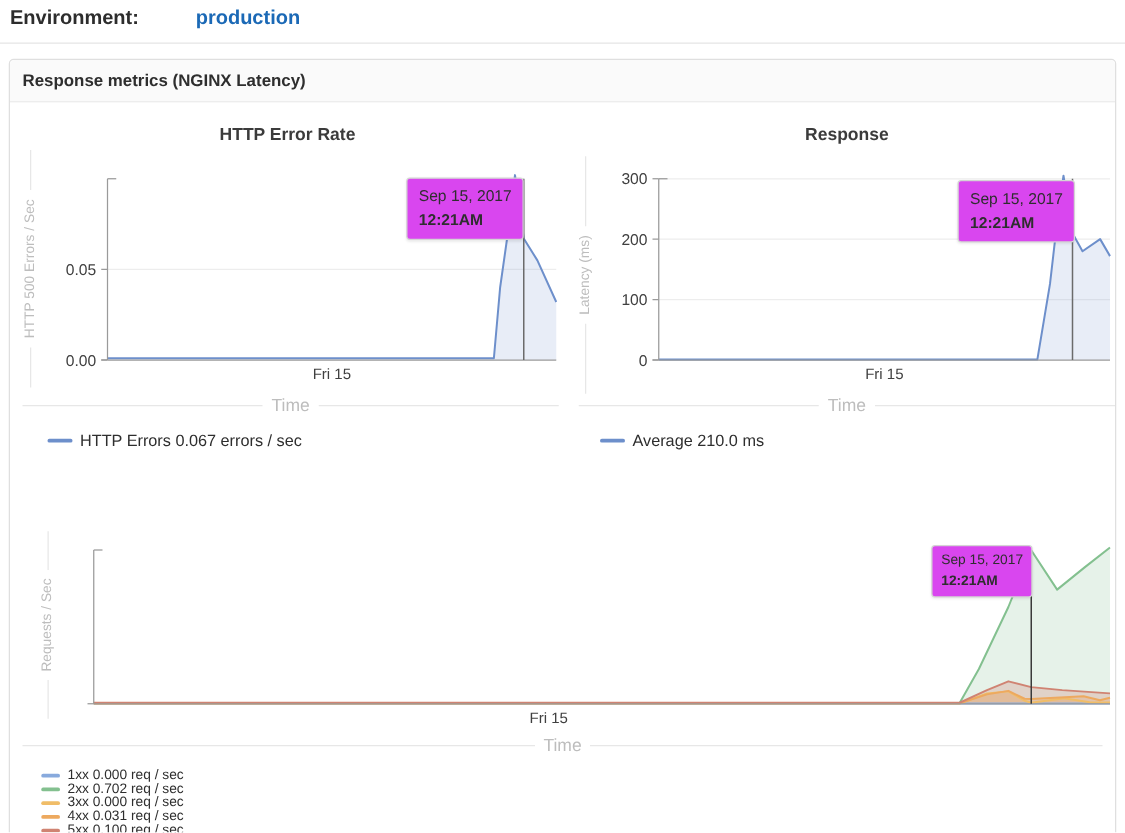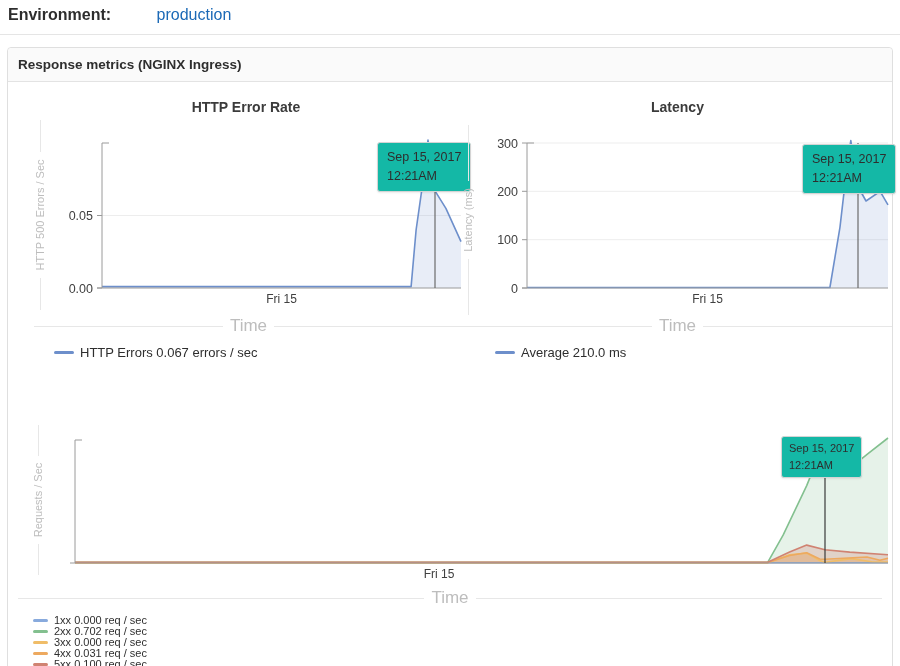--- a/index.html
+++ b/index.html
@@ -1,63 +1,63 @@
 <!DOCTYPE html>
 <html><head>
 <meta charset="utf-8">
 <style>
   html,body{margin:0;padding:0;background:#fff;}
   #root{position:relative;width:900px;height:666px;overflow:hidden;background:#fff;
         font-family:"Liberation Sans",sans-serif;color:#2e2e2e;}
   .envhdr{position:absolute;left:8px;top:6px;font-size:16px;font-weight:bold;color:#2d2d2d;}
-  .envhdr a{text-decoration:none;font-weight:normal;padding-left:41px;}
+  .envhdr a{text-decoration:none;font-weight:bold;padding-left:41px;}
   .divider{position:absolute;left:0;top:34px;width:900px;height:1px;background:#e5e5e5;}
   .panel{position:absolute;left:7px;top:47px;width:884px;height:625px;
          border:1px solid #dfdfdf;border-radius:4px;background:#fff;}
   .panel-hd{height:33px;line-height:33px;background:#fafafa;border-bottom:1px solid #e3e3e3;
             border-radius:4px 4px 0 0;padding-left:10px;font-weight:bold;font-size:13.5px;color:#2e2e2e;}
   .chart{position:absolute;}
   .ctitle{position:absolute;left:0;right:0;text-align:center;font-weight:bold;
           font-size:14px;color:#3b3b3b;}
   .chart svg{position:absolute;left:0;top:0;overflow:visible;}
   .chart svg text{font-family:"Liberation Sans",sans-serif;}
   .timerow{position:absolute;display:flex;align-items:center;gap:7px;}
   .timerow .ln{flex:1;height:1px;background:#e7e7e7;}
-  .timerow .tx{font-size:17px;color:#bdbdbd;white-space:nowrap;}
+  .timerow .tx{font-size:14px;color:#bdbdbd;white-space:nowrap;}
   .ylab{position:absolute;display:flex;align-items:center;gap:7px;transform:rotate(-90deg);height:12px;}
   .ylab .ln{flex:1;height:1px;background:#e7e7e7;}
   .ylab .tx{font-size:11px;color:#bdbdbd;white-space:nowrap;}
-  .tooltip{position:absolute;background:#14b8a6;border:1px solid #d4d4d4;border-radius:3px;
+  .tooltip{position:absolute;background:#d946ef;border:1px solid #d4d4d4;border-radius:3px;
            box-shadow:0 1px 2px rgba(0,0,0,.08);padding:6px 9px;font-size:12.5px;
-           color:#2e2e2e;white-space:nowrap;line-height:1.3;margin-left:36px;}
-  .tooltip .tt2{font-weight:normal;margin-top:3px;}
+           color:#2e2e2e;white-space:nowrap;line-height:1.3;}
+  .tooltip .tt2{font-weight:bold;margin-top:3px;}
   .tt-sm{font-size:11px;padding:4px 7px;}
   .lg{position:absolute;}
   .lg-row{display:flex;align-items:center;gap:6px;white-space:nowrap;justify-content:flex-end;}
   .lg-lg .lg-row{font-size:13px;color:#2e2e2e;}
   .lg-lg .sw{width:20px;height:3px;border-radius:2px;flex:none;}
   .lg-sm .lg-row{font-size:11px;color:#2e2e2e;line-height:11px;margin-bottom:0;}
   .lg-sm .sw{width:15px;height:3px;border-radius:2px;flex:none;}
 </style>
 </head>
 <body>
 
 <div id="root">
 
   <div class="envhdr">
     <span>Environment:</span>
     <a href="#" style="color: rgb(27, 105, 182);">production</a>
   </div>
   <div class="divider"></div>
 
   <div class="panel">
-    <div class="panel-hd">Response metrics (NGINX Ingress)</div>
+    <div class="panel-hd">Response metrics (NGINX Latency)</div>
   </div>
 
-  <div class="chart" style="left:26px;top:95px;width:440px;height:275px;">
+  <div class="chart" style="left:10px;top:95px;width:440px;height:275px;">
     <div class="ctitle" style="top:4px;">HTTP Error Rate</div>
     <svg width="440" height="215">
         <line x1="76" x2="435" y1="120.5" y2="120.5" stroke="#ededed"></line>
         <polygon fill="rgba(109,143,203,0.16)" stroke="none" points="76.0,193 76.0,191.6 385.1,191.6 390.1,135.0 396.9,87.2 402.0,45.1 409.0,95.8 419.9,113.3 435.0,146.6 435.0,193"></polygon>
         <polyline fill="none" stroke="#6d8fcb" stroke-width="1.6" stroke-linejoin="round" points="76.0,191.6 385.1,191.6 390.1,135.0 396.9,87.2 402.0,45.1 409.0,95.8 419.9,113.3 435.0,146.6"></polyline>
         <line x1="76" x2="435" y1="193" y2="193" stroke="#9a9a9a"></line>
         <line x1="76" x2="76" y1="48" y2="193" stroke="#9a9a9a"></line>
         <line x1="76" x2="83" y1="48" y2="48" stroke="#9a9a9a"></line>
         <line x1="71" x2="76" y1="193" y2="193" stroke="#9a9a9a"></line>
         <line x1="71" x2="76" y1="193.0" y2="193.0" stroke="#9a9a9a"></line>
@@ -83,21 +83,21 @@
           <span>HTTP Errors 0.067 errors / sec</span>
         </div>
       </div>
     <div class="tooltip" style="left:315px;top:47px;">
       <div>Sep 15, 2017</div>
       <div class="tt2">12:21AM</div>
     </div>
   </div>
 
   <div class="chart" style="left:455px;top:95px;width:445px;height:275px;">
-    <div class="ctitle" style="top:4px;">Latency</div>
+    <div class="ctitle" style="top:4px;">Response</div>
     <svg width="445" height="215">
         <line x1="72" x2="433" y1="144.7" y2="144.7" stroke="#ededed"></line>
         <line x1="72" x2="433" y1="96.3" y2="96.3" stroke="#ededed"></line>
         <line x1="72" x2="433" y1="48.0" y2="48.0" stroke="#ededed"></line>
         <polygon fill="rgba(109,143,203,0.16)" stroke="none" points="72.0,193 72.0,192.5 374.9,192.5 385.0,132.1 391.8,73.1 395.8,45.6 403.0,91.5 411.0,106.0 425.1,96.3 433.0,109.9 433.0,193"></polygon>
         <polyline fill="none" stroke="#6d8fcb" stroke-width="1.6" stroke-linejoin="round" points="72.0,192.5 374.9,192.5 385.0,132.1 391.8,73.1 395.8,45.6 403.0,91.5 411.0,106.0 425.1,96.3 433.0,109.9"></polyline>
         <line x1="72" x2="433" y1="193" y2="193" stroke="#9a9a9a"></line>
         <line x1="72" x2="72" y1="48" y2="193" stroke="#9a9a9a"></line>
         <line x1="72" x2="79" y1="48" y2="48" stroke="#9a9a9a"></line>
         <line x1="67" x2="72" y1="193" y2="193" stroke="#9a9a9a"></line>
@@ -115,21 +115,21 @@
     <div class="ylab" style="left:-82px;top:119px;width:190px;">
       <span class="ln"></span>
         <span class="tx">Latency (ms)</span>
         <span class="ln"></span>
     </div>
     <div class="timerow" style="left:8px;right:8px;top:221px;">
       <span class="ln"></span>
         <span class="tx">Time</span>
         <span class="ln"></span>
     </div>
-    <div class="lg lg-lg" style="left:40px;top:250px;">
+    <div class="lg lg-lg" style="left:25px;top:250px;">
         <div class="lg-row">
           <span class="sw" style="background:#6d8fcb"></span>
           <span>Average 210.0 ms</span>
         </div>
       </div>
     <div class="tooltip" style="left:311px;top:49px;">
       <div>Sep 15, 2017</div>
       <div class="tt2">12:21AM</div>
     </div>
   </div>

